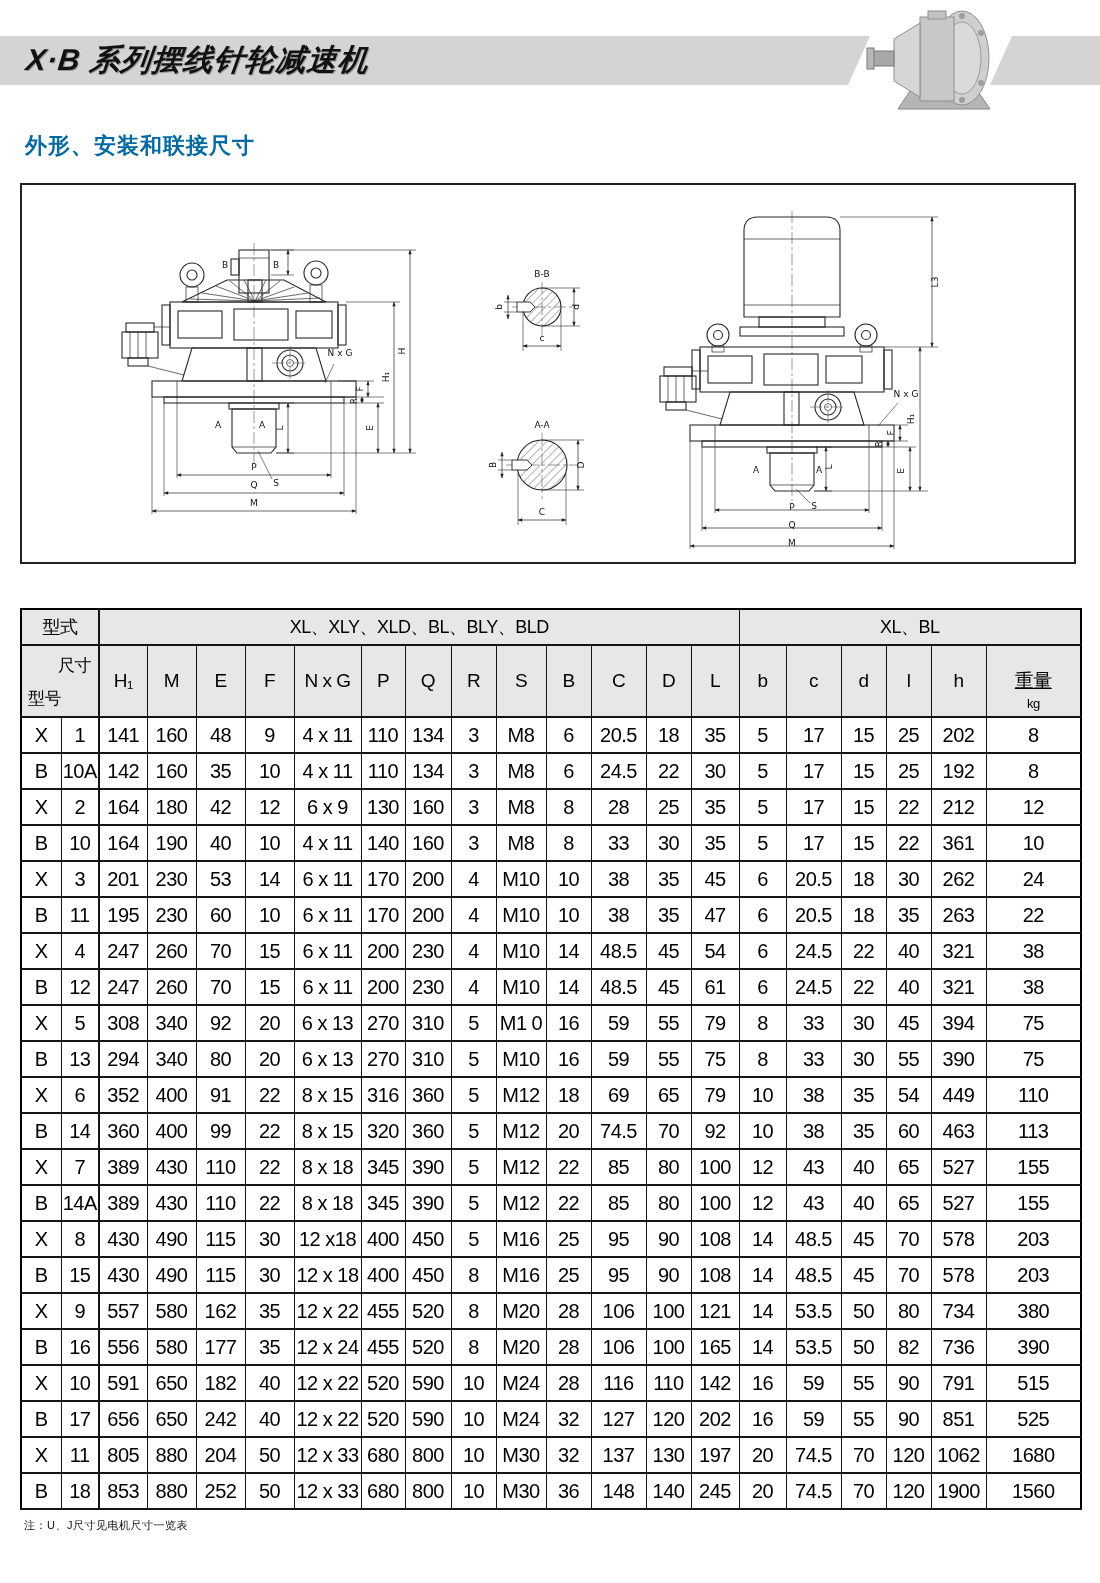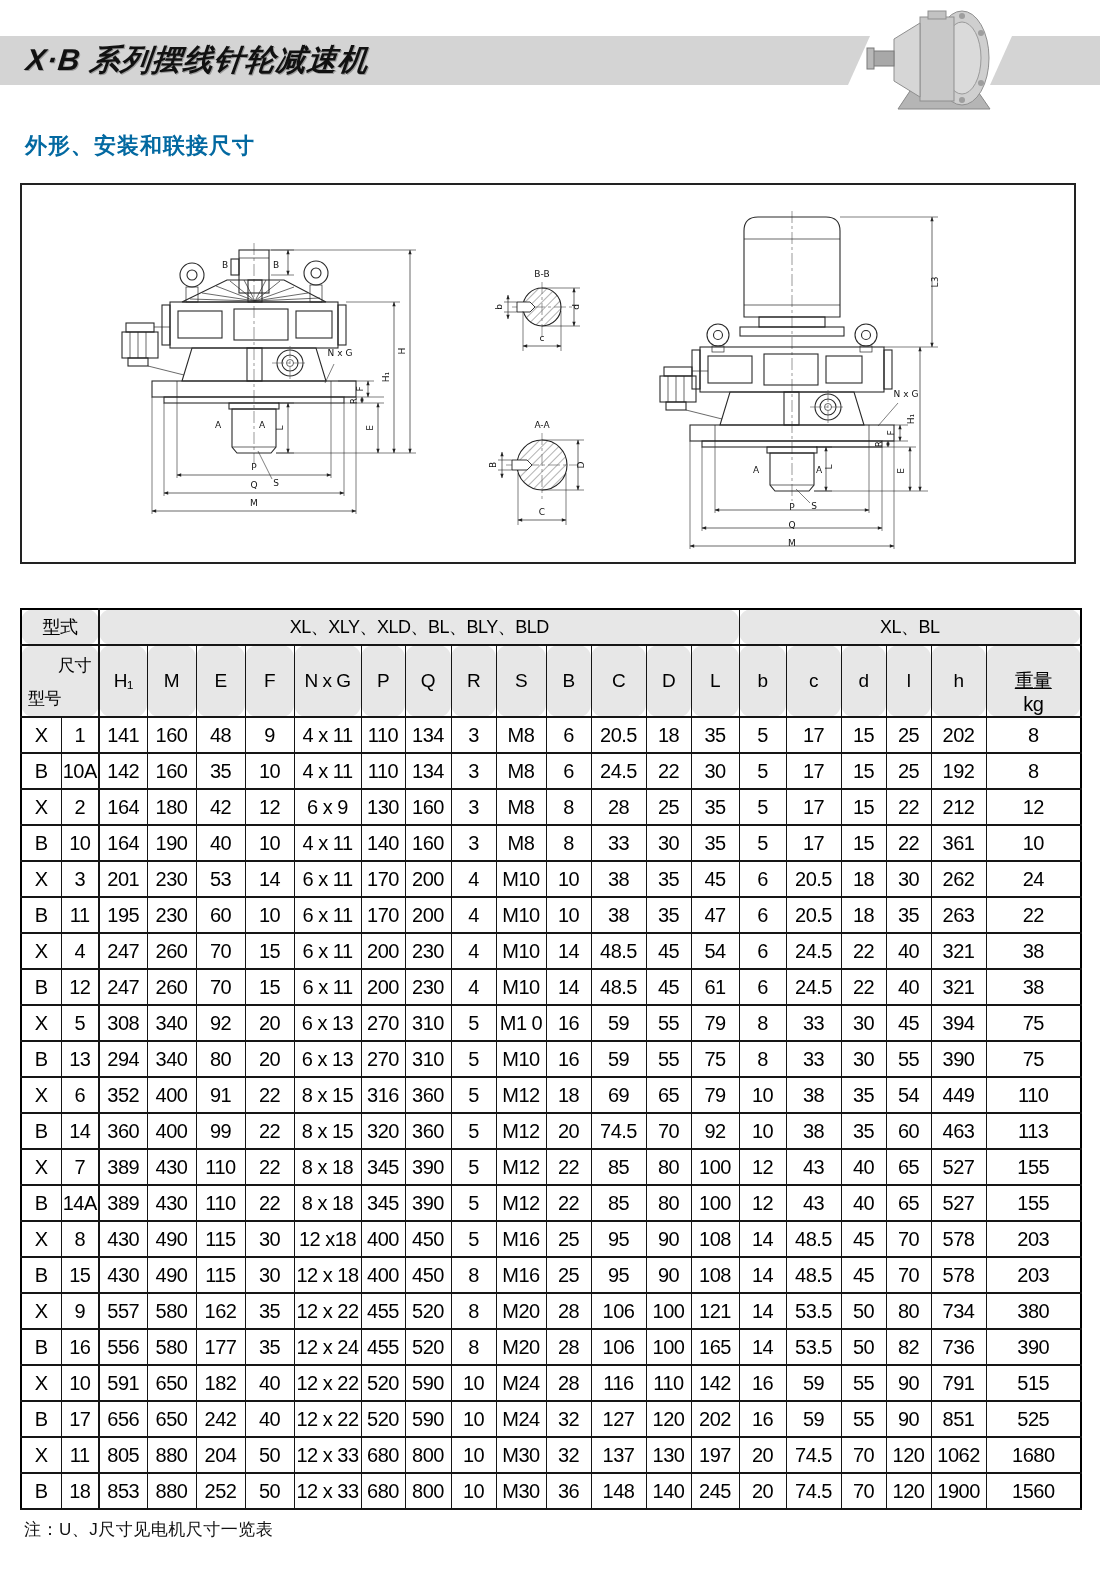--- a/index.html
+++ b/index.html
@@ -47,38 +47,38 @@
     position:absolute;left:20px;top:608px;width:1060px;
     border-collapse:collapse;table-layout:fixed;
     border:2px solid #000;
   }
   .dim-table th,.dim-table td{
     border:1px solid #151515;border-bottom-width:2px;
     text-align:center;vertical-align:middle;padding:0;
     white-space:nowrap;overflow:hidden;
     font-size:20px;letter-spacing:-0.5px;font-weight:normal;
   }
-  .dim-table thead th{background:#e7e7e7;border-radius:13px;}
+  .dim-table thead th{background:#e7e7e7;}
   .dim-table .r1 th{height:34px;font-size:18px;border-bottom-width:2px;}
   .dim-table .r2 th{height:70px;font-size:19px;border-bottom-width:2px;}
   .dim-table .r1 th:first-child,.dim-table .diag,
   .dim-table tbody td:nth-child(2){border-right-width:2px;}
   .dim-table tbody td{height:34px;background:#fff;}
   .diag{
     position:relative;
     background-image:linear-gradient(to bottom right,
       rgba(0,0,0,0) calc(50% - 0.8px),#000 calc(50% - 0.8px),
       #000 calc(50% + 0.8px),rgba(0,0,0,0) calc(50% + 0.8px));
   }
   .diag .dtop{position:absolute;top:8px;right:7px;font-size:17px;}
   .diag .dbot{position:absolute;bottom:6px;left:6px;font-size:17px;}
   .wcell .wl{text-decoration:underline;line-height:24px;font-size:19px;margin-top:22px;}
-  .wcell .wu{line-height:22px;font-size:20px;}
+  .wcell .wu{line-height:22px;font-size:13px;}
   
-  .footnote{position:absolute;left:24px;top:1518px;font-size:17px;color:#111;letter-spacing:.5px;text-align:right;}
+  .footnote{position:absolute;left:24px;top:1518px;font-size:11px;color:#111;letter-spacing:.5px;text-align:right;}
 </style>
 </head>
 <body>
 
 <div class="banner-main"></div>
 <div class="banner-right"></div>
 <div class="page-title">X·B 系列摆线针轮减速机</div>
 
 <svg class="product-photo" width="148" height="116" viewBox="0 0 148 116">
   <polygon points="52,88 114,80 132,106 40,106" fill="#b5b5b5" stroke="#878787" stroke-width="1"></polygon>

